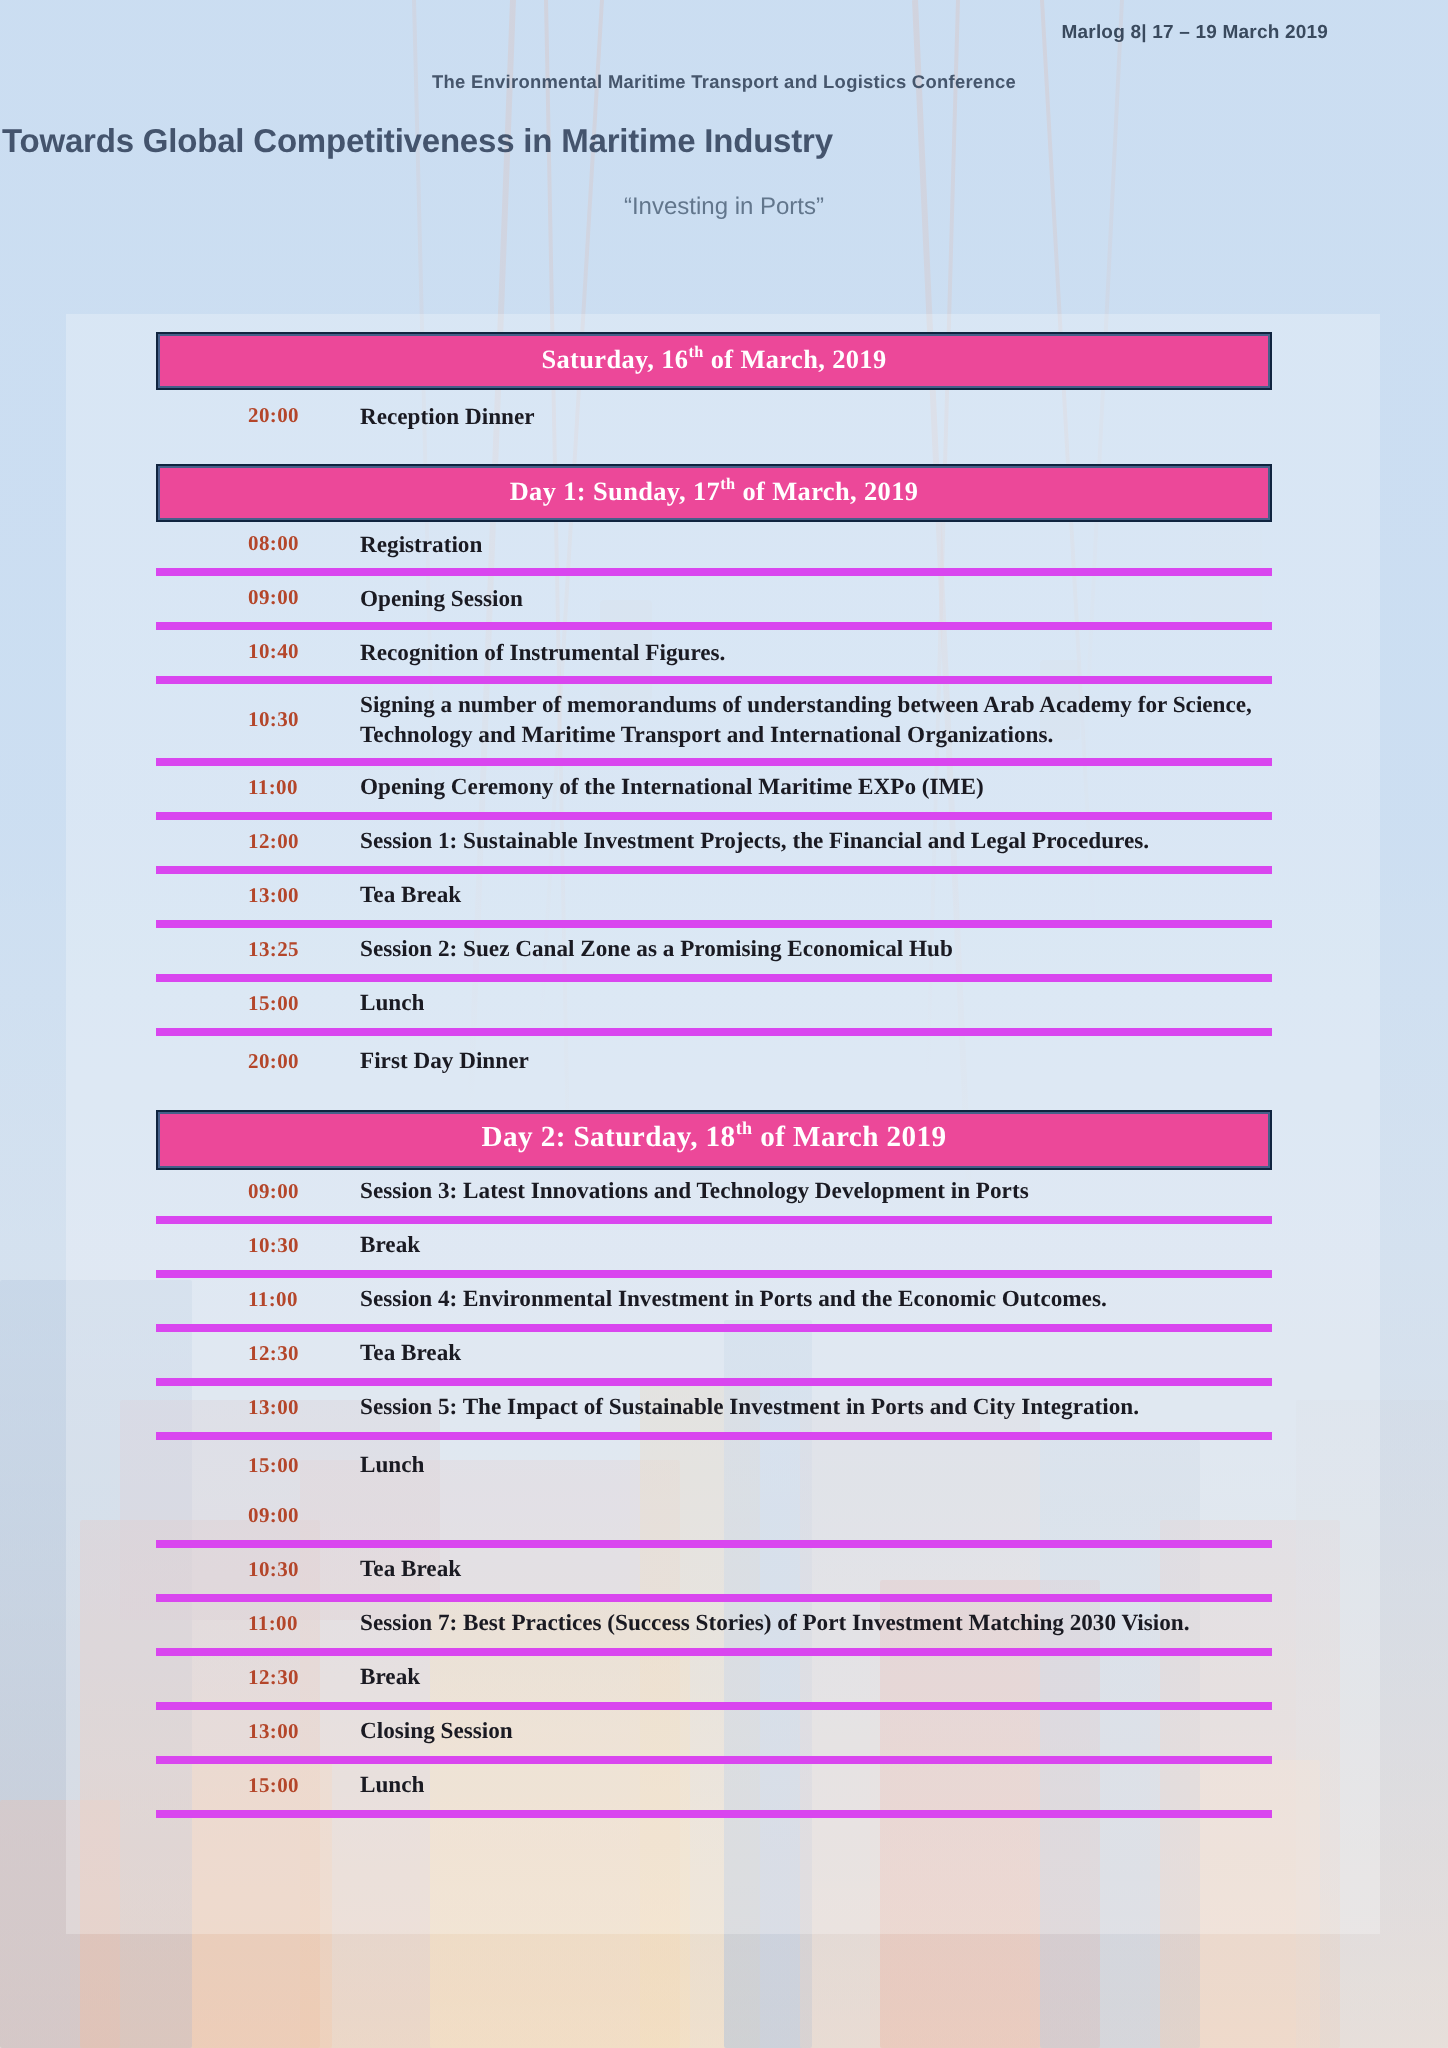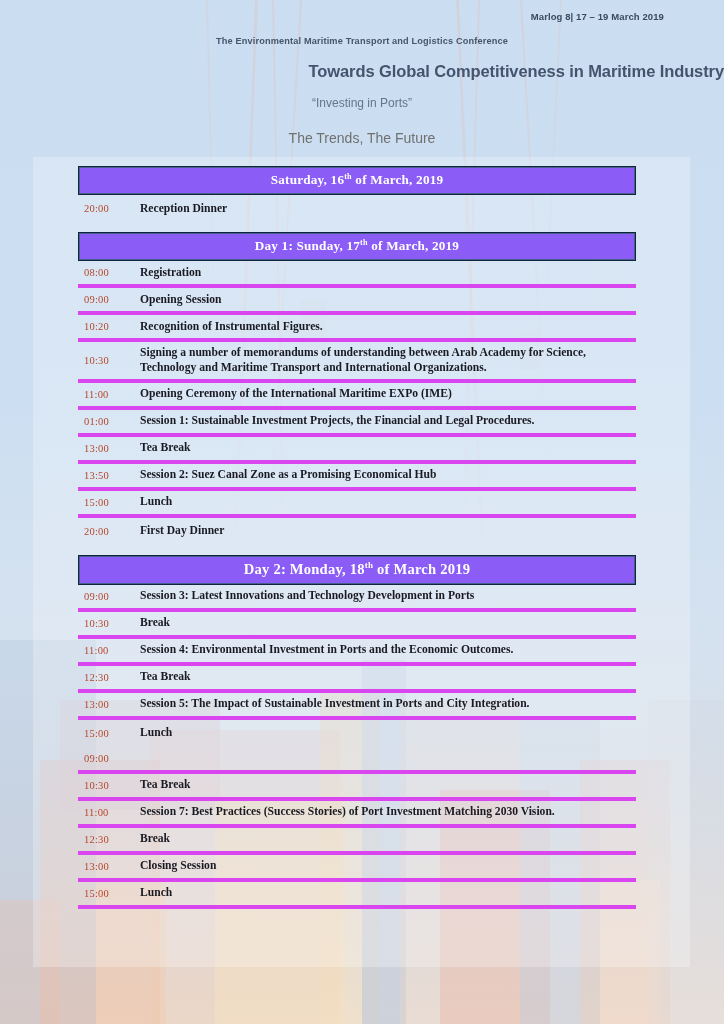--- a/index.html
+++ b/index.html
@@ -116,22 +116,22 @@
     left: 0; right: 0;
     text-align: center;
     font-size: 9.2px;
     font-weight: bold;
     color: #46566c;
     letter-spacing: .15px;
   }
   #conference-title {
     position: absolute;
     top: 62px;
-    left: 16px; right: 0;
-    text-align: right;
+    left: 1px; right: 0;
+    text-align: left;
     font-size: 16.5px;
     font-weight: bold;
     color: #44546d;
     letter-spacing: -.1px;
   }
   #conference-theme {
     position: absolute;
     top: 96px;
     left: 0; right: 0;
     text-align: center;
@@ -160,21 +160,21 @@
 
   #agenda-table {
     position: absolute;
     z-index: 5;
     left: 78px;
     top: 166px;
     width: 558px;
   }
 
   .day-header {
-    background: #8b5cf6;
+    background: #ec4899;
     border: 1.5px solid #10243f;
     box-shadow: inset 0 0 0 1px #46608a;
     color: #ffffff;
     text-align: center;
     font-family: "Liberation Serif", serif;
     font-weight: bold;
     padding: 5px 0 6px 0;
     margin-top: 10px;
     letter-spacing: .2px;
   }
@@ -196,24 +196,25 @@
   }
   .agenda-row.no-rule { border-bottom: none; }
   .agenda-row.tall { min-height: 38px; }
 
   .row-time {
     width: 62px;
     flex: 0 0 62px;
     padding-left: 6px;
     box-sizing: border-box;
     font-family: "Liberation Serif", serif;
-    font-weight: normal;
+    font-weight: bold;
     font-size: 10.5px;
     color: #b4462a;
     letter-spacing: .2px;
+    margin-left: 40px;
   }
   .row-activity {
     flex: 1 1 auto;
     font-family: "Liberation Serif", serif;
     font-weight: bold;
     font-size: 11.6px;
     color: #1a1a22;
     padding: 3px 14px 3px 0;
     line-height: 1.32;
   }
@@ -250,72 +251,71 @@
   <div class="cont c-n"></div>
   <div class="cont c-o"></div>
 </div>
 <div id="bg-haze"></div>
 
 <div id="header-block">
   <div id="event-meta">Marlog 8| 17 – 19 March 2019</div>
   <div id="conference-subtitle">The Environmental Maritime Transport and Logistics Conference</div>
   <div id="conference-title">Towards Global Competitiveness in Maritime Industry</div>
   <div id="conference-theme">“Investing in Ports”</div>
-  <div id="conference-tagline">The Trends, The Future</div>
 </div>
 
 <div id="agenda-panel"></div>
 <div id="agenda-table">
     <div class="day-header size-sm"><span>Saturday, 16</span><sup>th</sup><span> of March, 2019</span></div>
     <div class="agenda-row no-rule">
       <div class="row-time">20:00</div>
       <div class="row-activity">Reception Dinner</div>
     </div>
     <div class="day-header size-sm"><span>Day 1: Sunday, 17</span><sup>th</sup><span> of March, 2019</span></div>
     <div class="agenda-row">
       <div class="row-time">08:00</div>
       <div class="row-activity">Registration</div>
     </div>
     <div class="agenda-row">
       <div class="row-time">09:00</div>
       <div class="row-activity">Opening Session</div>
     </div>
     <div class="agenda-row">
-      <div class="row-time">10:20</div>
+      <div class="row-time">10:40</div>
       <div class="row-activity">Recognition of Instrumental Figures.</div>
     </div>
     <div class="agenda-row tall">
       <div class="row-time">10:30</div>
       <div class="row-activity wide">Signing a number of memorandums of understanding between Arab Academy for Science, Technology and Maritime Transport and International Organizations.</div>
     </div>
     <div class="agenda-row">
       <div class="row-time">11:00</div>
       <div class="row-activity">Opening Ceremony of the International Maritime EXPo (IME)</div>
     </div>
     <div class="agenda-row">
-      <div class="row-time">01:00</div>
+      <div class="row-time">12:00</div>
       <div class="row-activity">Session 1: Sustainable Investment Projects, the Financial and Legal Procedures.</div>
     </div>
     <div class="agenda-row">
       <div class="row-time">13:00</div>
       <div class="row-activity">Tea Break</div>
     </div>
     <div class="agenda-row">
-      <div class="row-time">13:50</div>
+      <div class="row-time">13:25</div>
       <div class="row-activity">Session 2: Suez Canal Zone as a Promising Economical Hub</div>
     </div>
     <div class="agenda-row">
       <div class="row-time">15:00</div>
       <div class="row-activity">Lunch</div>
     </div>
     <div class="agenda-row no-rule">
       <div class="row-time">20:00</div>
       <div class="row-activity">First Day Dinner</div>
     </div>
-    <div class="day-header size-lg"><span>Day 2: Monday, 18</span><sup>th</sup><span> of March 2019</span></div>
+    <div class="day-header size-lg"><span>Day 2: Saturday, 18</span><sup>th</sup><span> of March 2019</span></div>
     <div class="agenda-row">
       <div class="row-time">09:00</div>
       <div class="row-activity">Session 3: Latest Innovations and Technology Development in Ports</div>
     </div>
     <div class="agenda-row">
       <div class="row-time">10:30</div>
       <div class="row-activity">Break</div>
     </div>
     <div class="agenda-row">
       <div class="row-time">11:00</div>

